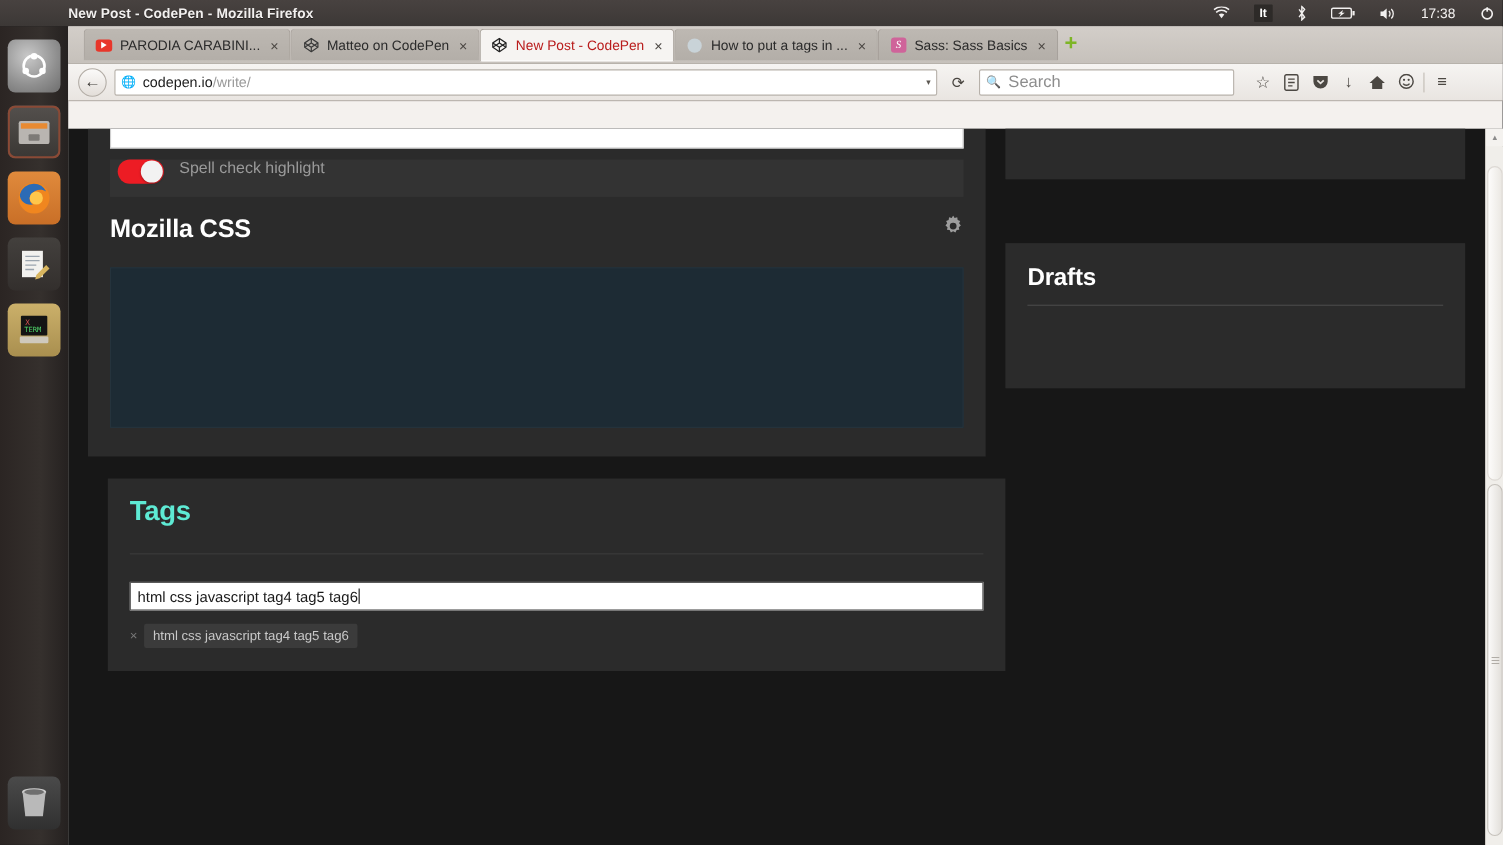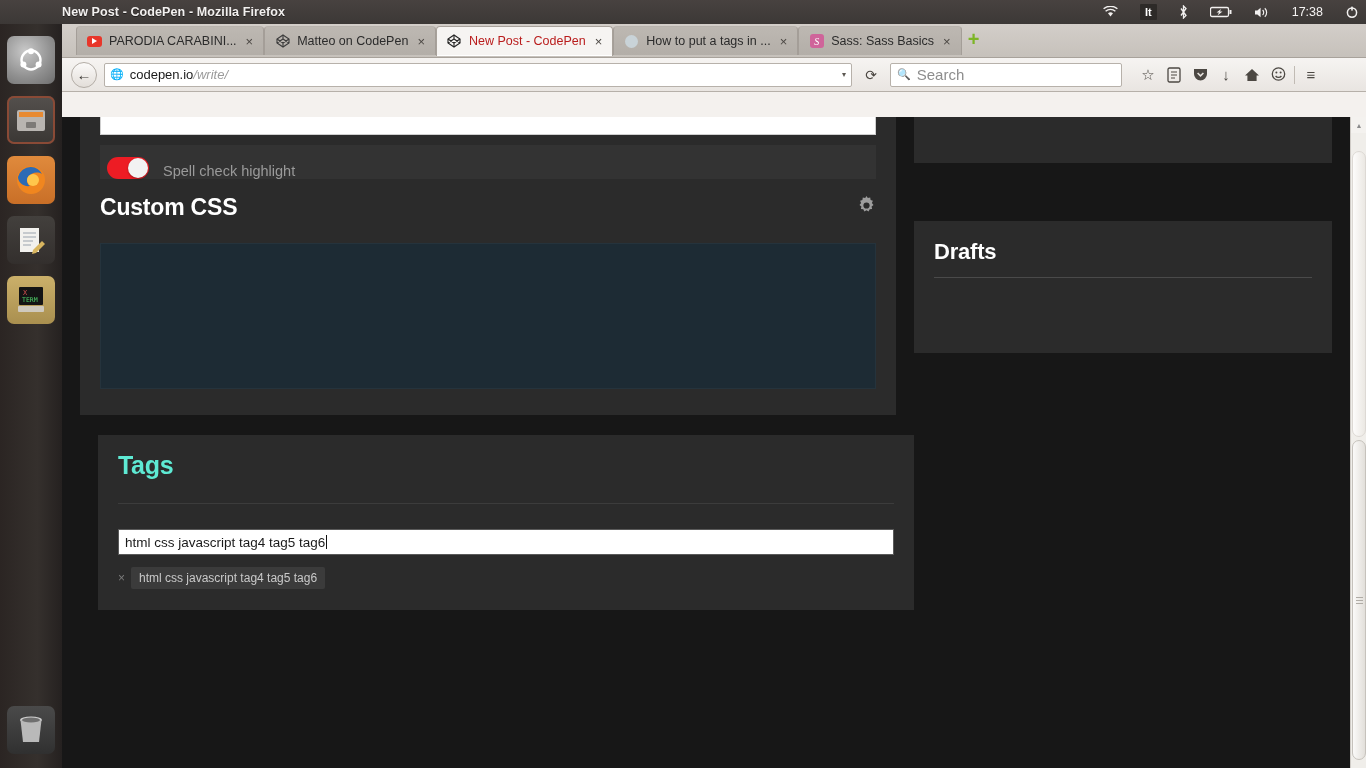--- a/index.html
+++ b/index.html
@@ -124,21 +124,21 @@
     border:1px solid #b3ada6; display:flex; align-items:center; justify-content:center;
     color:#3b3834; font-size:15px; cursor:pointer;
   }
   #urlbar{
     flex:0 0 748px; height:24px; background:#fff;
     border:1px solid #b7b1aa; border-radius:2px;
     display:flex; align-items:center; padding:0 5px; gap:6px;
   }
   #url-globe{ font-size:11px; color:#8d8d8d; }
   #url-text{ font-size:13px; color:#1a1a1a; white-space:nowrap; }
-  #url-text .dim{ color:#9a9a9a;font-style:italic; }
+  #url-text .dim{ color:#9a9a9a; }
   #url-drop{ margin-left:auto; font-size:8px; color:#5c5852; }
   #reloadbtn{
     width:24px; height:24px; display:flex; align-items:center; justify-content:center;
     font-size:14px; color:#4a4641; cursor:pointer;
   }
   #searchbar{
     flex:0 0 232px; height:24px; background:#fff;
     border:1px solid #b7b1aa; border-radius:2px;
     display:flex; align-items:center; padding:0 6px; gap:6px;
   }
@@ -166,21 +166,21 @@
   #editor-panel-tail{
     position:relative; width:816px; height:298px; background:#2b2b2b;
     padding:0 20px;
   }
   #html-input{
     position:absolute; left:20px; top:-4px; width:776px; height:22px;
     background:#fff; border:1px solid #cfcfcf;
   }
   #spell-row{
     position:absolute; left:20px; top:28px; width:776px; height:34px;
-    background:#333333; display:flex; align-items:flex-end; padding-left:7px; gap:14px;
+    background:#333333; display:flex; align-items:flex-start; padding-left:7px; gap:14px;
   }
   .toggle{
     width:42px; height:22px; border-radius:11px; background:#ed1c24;
     position:relative; cursor:pointer; flex:0 0 42px;
   }
   .toggle .knob{
     position:absolute; right:1px; top:1px; width:20px; height:20px;
     border-radius:50%; background:#f2f2f2; box-shadow:0 1px 2px rgba(0,0,0,.35);
   }
   #spell-label{ color:#9a9a9a; font-size:14.5px; }
@@ -482,21 +482,21 @@
           <div id="html-input"></div>
 
           <div id="spell-row">
             <div class="toggle">
               <div class="knob"></div>
             </div>
             <span id="spell-label">Spell check highlight</span>
           </div>
 
           <div id="css-head">
-            <span id="css-title">Custom CSS</span>
+            <span id="css-title">Mozilla CSS</span>
             <span id="css-gear">
               <svg width="19" height="19" viewBox="0 0 19 19">
                   <path d="M9.5 0 l1.3 2.1 2.4-.6 .4 2.4 2.3 .9 -1 2.2 1.6 1.9 -1.9 1.6 .5 2.4 -2.4 .3 -1.1 2.2 -2.1-1.2 -2.1 1.2 -1.1-2.2 -2.4-.3 .5-2.4 -1.9-1.6 1.6-1.9 -1-2.2 2.3-.9 .4-2.4 2.4 .6 Z" fill="#9d9d9d"></path>
                   <circle cx="9.5" cy="9.5" r="3.1" fill="#2b2b2b"></circle>
                 </svg>
             </span>
           </div>
 
           <div id="css-editor"></div>
         </div>

